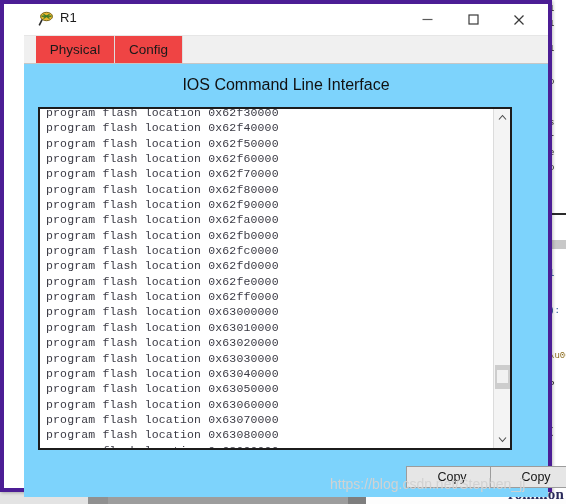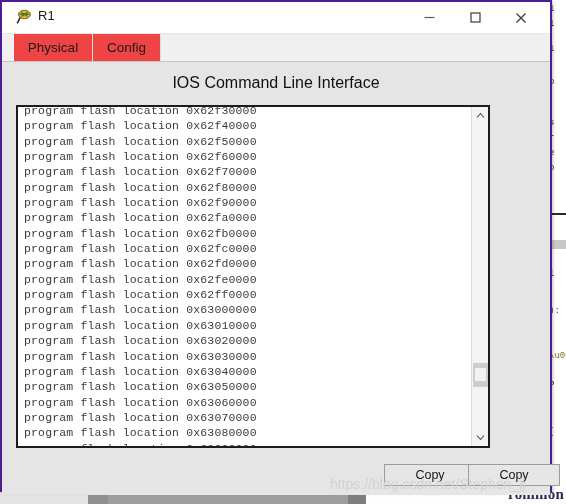--- a/index.html
+++ b/index.html
@@ -98,23 +98,24 @@
     white-space: nowrap;
   }
 
   
   .window {
     position: absolute;
     left: 0; top: 0;
     width: 552px;
     height: 492px;
     background: #ffffff;
-    border: 2px solid #4c1d95;
+    border: 4px solid #4c1d95;
     box-sizing: border-box;
     box-shadow: 1px 1px 3px rgba(0,0,0,0.25);
+    padding-left: 20px;
   }
 
   
   .titlebar {
     position: relative;
     height: 31px;
     background: #ffffff;
     border-bottom: 1px solid #e6e6e6;
   }
   .title-icon {
@@ -171,21 +172,21 @@
     border-right: 1px solid #c6c6c6;
     border-left: 1px solid #c6c6c6;
     border-bottom: 1px solid #ffffff;
     font-weight: normal;
   }
 
   
   .client {
     position: relative;
     height: 433px;
-    background: #e5e5e5;
+    background: #7dd3fc;
   }
   .heading {
     position: absolute;
     left: 0; top: 12px;
     width: 100%;
     text-align: center;
     font-size: 16px;
     color: #111111;
     font-family: "Liberation Sans", sans-serif;
   }

